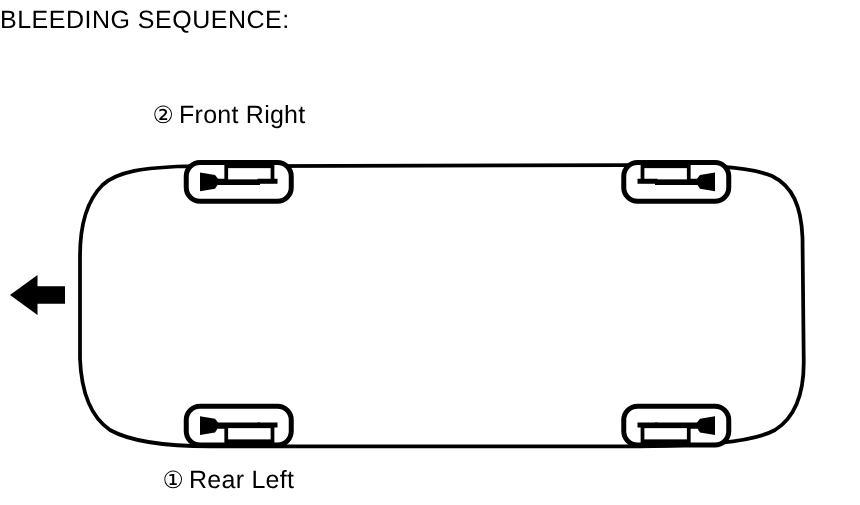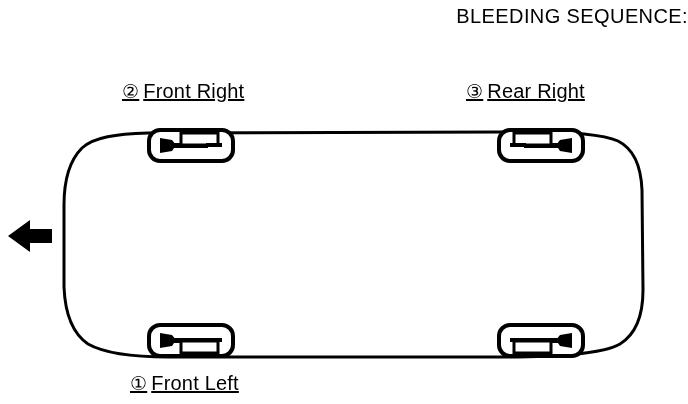--- a/index.html
+++ b/index.html
@@ -20,31 +20,30 @@
     left: 0;
     top: 0;
     width: 688px;
     height: 404px;
   }
   .page-title {
     position: absolute;
     left: 0;
     top: 5px;
     width: 688px;
-    text-align: right;
+    text-align: left;
     font-size: 20px;
     letter-spacing: 0.4px;
     white-space: nowrap;
   }
   .wheel-label {
     position: absolute;
     font-size: 20px;
     white-space: nowrap;
     letter-spacing: 0.2px;
-    text-decoration: underline;
   }
   .wheel-label .marker {
     font-size: 19px;
     margin-right: 4px;
   }
   #label-front-right { left: 122px; top: 80px; }
   #label-rear-right  { left: 466px; top: 80px; }
   #label-front-left  { left: 130px; top: 372px; }
   #label-rear-left   { left: 468px; top: 372px; }
   svg { display: block; }
@@ -53,26 +52,23 @@
 <body>
 
 <div id="diagram-root">
 
   <div class="page-title">BLEEDING SEQUENCE:</div>
 
   <div class="wheel-label" id="label-front-right">
     <span class="marker">②</span><span>Front Right</span>
   </div>
 
-  <div class="wheel-label" id="label-rear-right">
-    <span class="marker">③</span><span>Rear Right</span>
-  </div>
 
   <div class="wheel-label" id="label-front-left">
-    <span class="marker">①</span><span>Front Left</span>
+    <span class="marker">①</span><span>Rear Left</span>
   </div>
 
 
   <svg width="688" height="404" viewBox="0 0 688 404">
 
     <g>
       <path d="M 8 236 L 30 220 L 30 229 L 52 229 L 52 243 L 30 243 L 30 252 Z" fill="#000000"></path>
     </g>
 
     <g>

